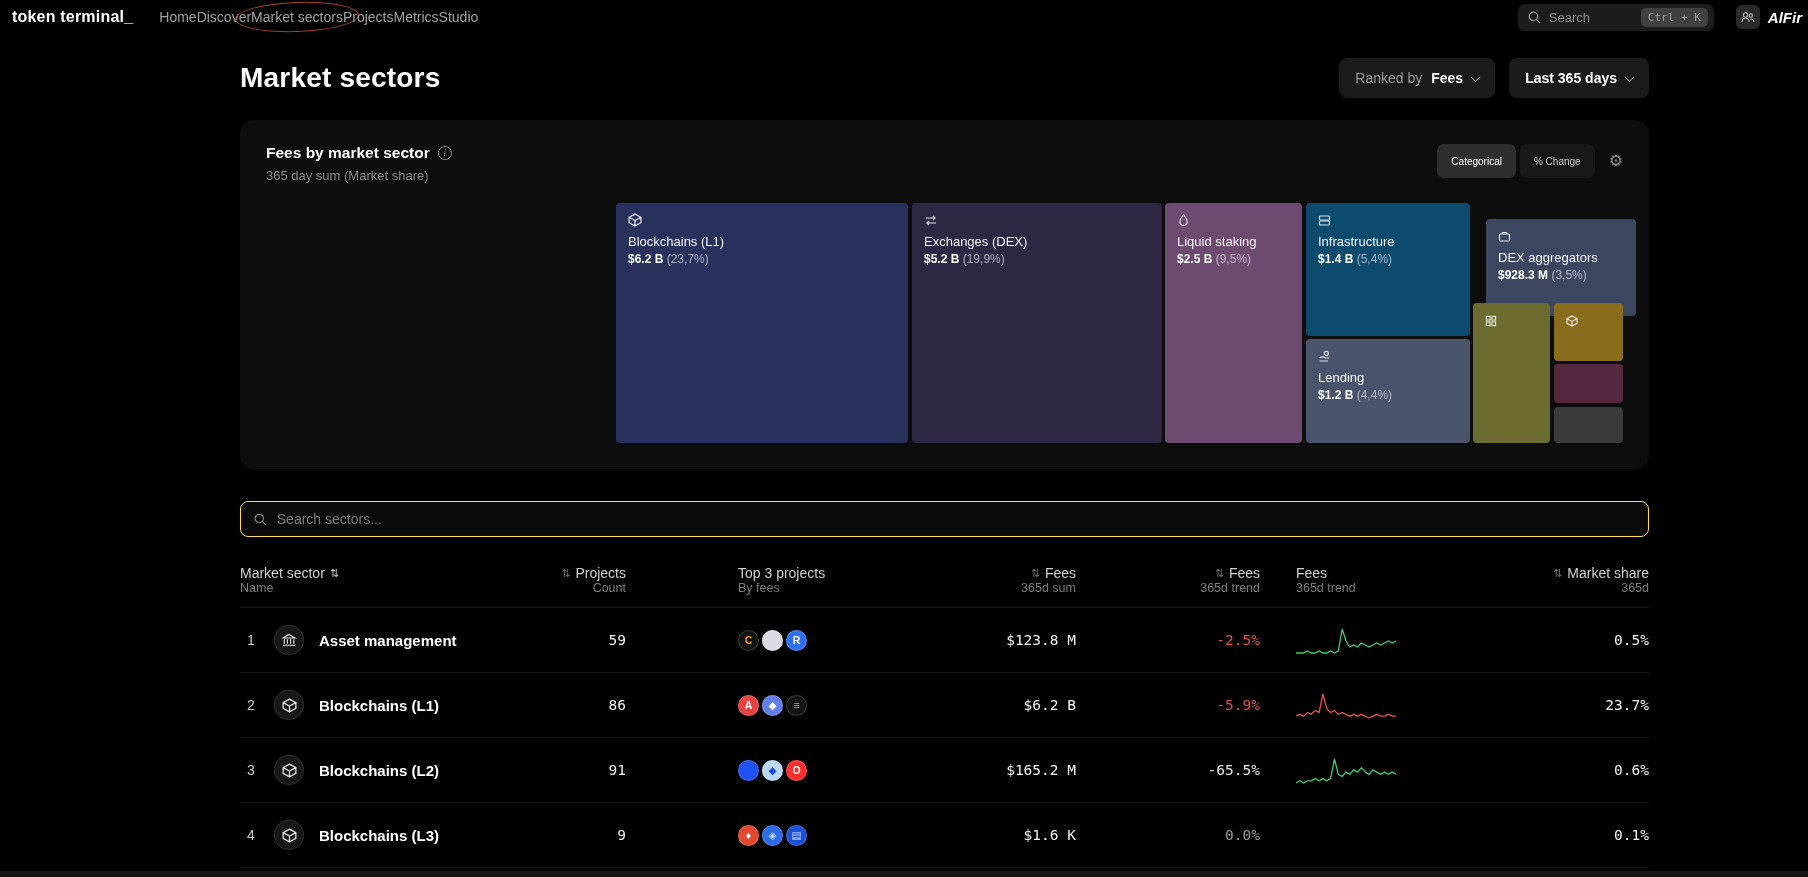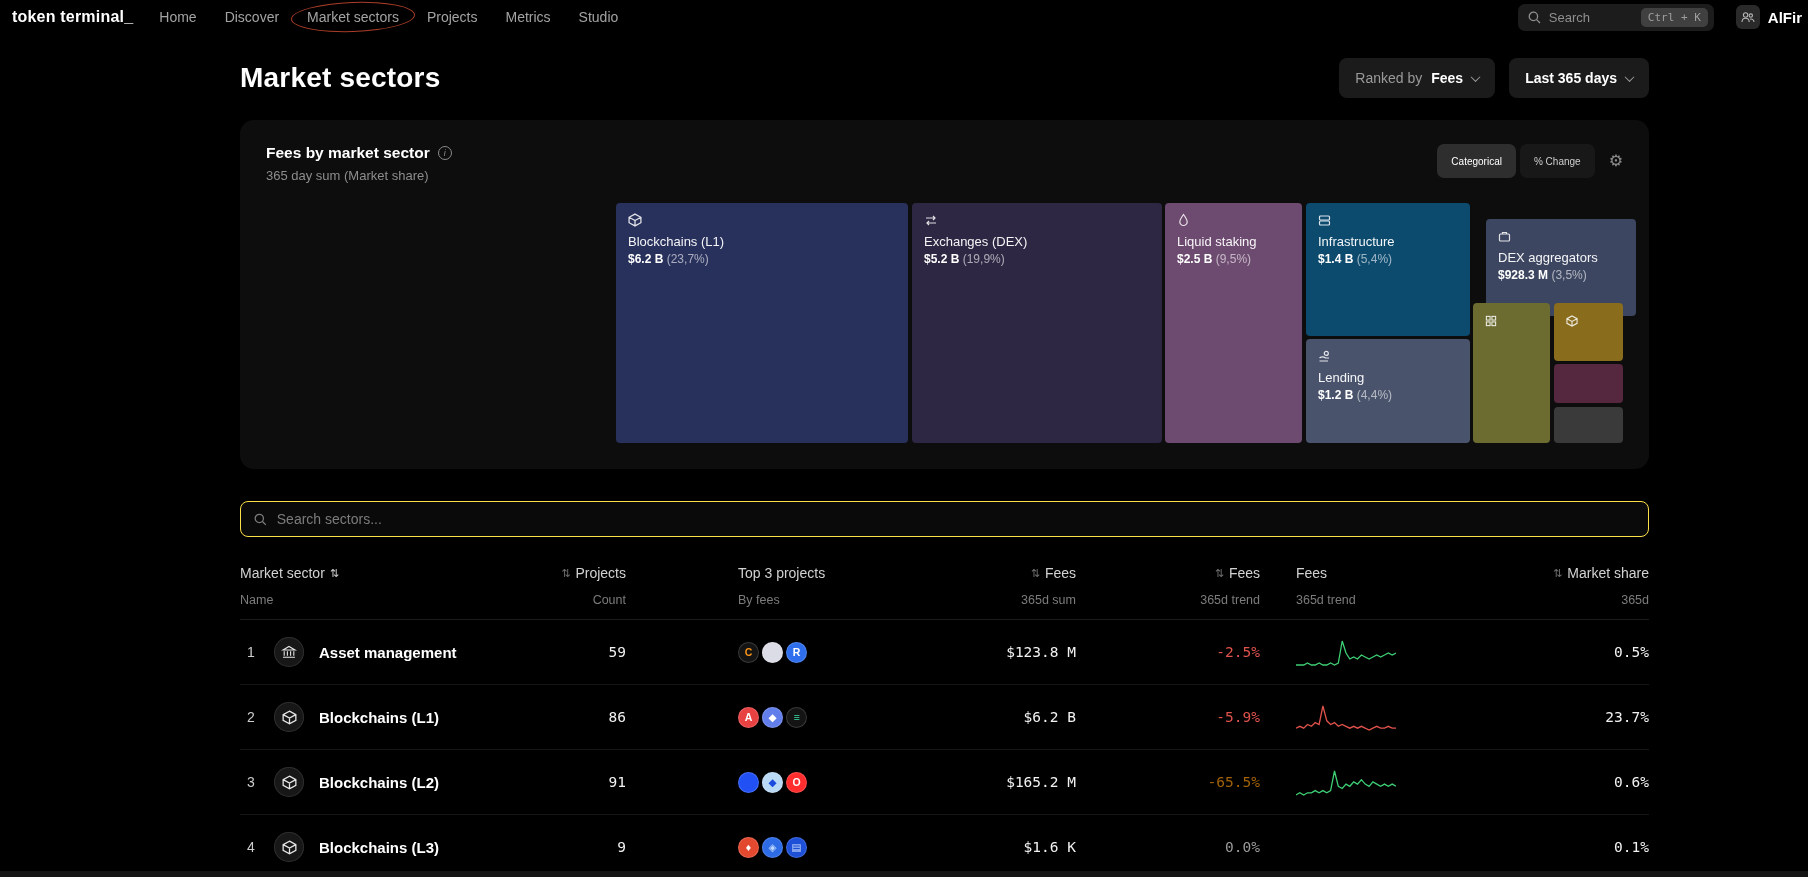--- a/index.html
+++ b/index.html
@@ -3,32 +3,32 @@
 <meta charset="utf-8">
 <style>
   * { margin:0; padding:0; box-sizing:border-box; }
   html,body { width:1808px; height:877px; overflow:hidden; }
   body { background:#000; color:#fff; font-family:"Liberation Sans","DejaVu Sans",sans-serif; position:relative; }
   .mono { font-family:"DejaVu Sans Mono",monospace; }
 
   
   .topnav { display:flex; align-items:center; height:34px; padding:0 6px 0 12px; background:#000; }
   .logo { font-weight:700; font-size:16px; color:#fff; letter-spacing:.2px; margin-right:26px; white-space:nowrap; cursor:pointer; }
-  .nav-items { display:flex; align-items:center; gap:28px; }
+  .nav-items { display:flex; align-items:center; }
   .nav-item { font-size:14px; color:#a3a3a3; cursor:pointer; position:relative; white-space:nowrap; }
   .nav-item.annotated::after { content:""; position:absolute; left:-16px; right:-16px; top:-7px; bottom:-7px;
       border:1.6px solid #a93d28; border-radius:50%; transform:rotate(-2deg); pointer-events:none; }
   .nav-right { margin-left:auto; display:flex; align-items:center; gap:22px; }
   .nav-search { display:flex; align-items:center; gap:8px; background:#1c1c1c; border-radius:7px; height:27px;
       padding:0 6px 0 10px; width:196px; cursor:pointer; }
   .nav-search .s-label { color:#8f8f8f; font-size:13px; flex:1; }
   .kbd { background:#404040; color:#9f9f9f; border-radius:5px; font-size:11px; padding:3px 7px; }
   .user { display:flex; align-items:center; gap:8px; }
   .user-badge { width:24px; height:24px; border-radius:6px; background:#2a2a2a; display:flex; align-items:center; justify-content:center; }
-  .user-name { font-weight:700; font-size:15px; color:#fff; white-space:nowrap; }
+  .user-name { font-weight:700; font-size:15px; color:#fff; white-space:nowrap;font-style:italic; }
 
   
   .main { margin-left:240px; width:1409px; }
   .title-row { margin-top:24px; display:flex; align-items:center; }
   .page-title { font-size:28px; font-weight:700; color:#fff; letter-spacing:.2px; }
   .title-controls { margin-left:auto; display:flex; gap:14px; }
   .pill-btn { display:flex; align-items:center; gap:9px; background:#1b1b1b; border:none; border-radius:8px;
       height:40px; padding:0 16px; font-size:14px; color:#fff; cursor:pointer; font-family:inherit; }
   .pill-btn .lbl-dim { color:#9a9a9a; }
   .pill-btn .lbl-strong { color:#fff; font-weight:600; }
@@ -64,21 +64,21 @@
   .sector-search { margin-top:32px; width:1409px; height:36px; border:1px solid #fde047; border-radius:8px;
       background:#0a0a0a; display:flex; align-items:center; gap:10px; padding:0 13px; }
   .sector-search input { background:transparent; border:none; outline:none; color:#ddd; font-size:14px;
       width:100%; font-family:inherit; }
   .sector-search input::placeholder { color:#7c7c7c; }
 
   
   .t-grid { display:grid; grid-template-columns:34px 42px 230px 80px 260px 190px 184px 150px 239px; align-items:center; width:1409px; }
   .thead { margin-top:28px; padding-bottom:12px; border-bottom:1px solid #1b1b1b; align-items:start; }
   .hc .h1 { font-size:14px; color:#d2d2d2; display:flex; align-items:center; gap:5px; }
-  .hc .h2 { font-size:12.5px; color:#7c7c7c; margin-top:12px; }
+  .hc .h2 { font-size:12.5px; color:#7c7c7c; margin-top:0; }
   .hc.right .h1 { justify-content:flex-end; }
   .hc.right .h2 { text-align:right; }
   .sort { font-size:11px; color:#6f6f6f; }
   .sort.active { color:#cfcfcf; }
   .hc.top3pad { padding-left:112px; }
   .hc.sparkpad { padding-left:36px; }
 
   .trow { height:65px; border-bottom:1px solid #151515; cursor:pointer; }
   .rank { font-size:14px; color:#cdcdcd; padding-left:7px; }
   .seccirc { width:30px; height:30px; border-radius:50%; background:#171717; box-shadow:inset 0 0 0 1px #2e2e2e;
@@ -353,21 +353,21 @@
         </span>
       </div>
     <div class="secname">Blockchains (L2)</div>
     <div class="num right">91</div>
     <div class="top3">
       <span class="proj-icon" style="background: rgb(33, 81, 245); color: rgb(255, 255, 255);"></span>
       <span class="proj-icon" style="background: rgb(185, 217, 245); color: rgb(27, 74, 221);">◆</span>
       <span class="proj-icon" style="background: rgb(255, 45, 45); color: rgb(255, 255, 255);">O</span>
     </div>
     <div class="num right">$165.2 M</div>
-    <div class="num right" style="color: #a16207;">-65.5%</div>
+    <div class="num right" style="color: #e5e5e5;">-65.5%</div>
     <div class="sparkcell"><svg width="100" height="30">
           <polyline points="0.0,28.0 3.8,25.8 7.7,28.0 11.5,25.8 15.4,25.8 19.2,23.6 23.1,25.8 26.9,23.6 30.8,25.8 34.6,23.6 38.5,4.0 42.3,19.3 46.2,21.5 50.0,17.1 53.8,19.3 57.7,14.9 61.5,17.1 65.4,12.7 69.2,17.1 73.1,19.3 76.9,14.9 80.8,17.1 84.6,19.3 88.5,17.1 92.3,19.3 96.2,17.1 100.0,19.3" fill="none" stroke="#3ecf74" stroke-width="1.3"></polyline>
         </svg></div>
     <div class="num right">0.6%</div>
   </div>
 
   <div class="trow t-grid">
     <div class="rank">4</div>
     <div>
         <span class="seccirc">

